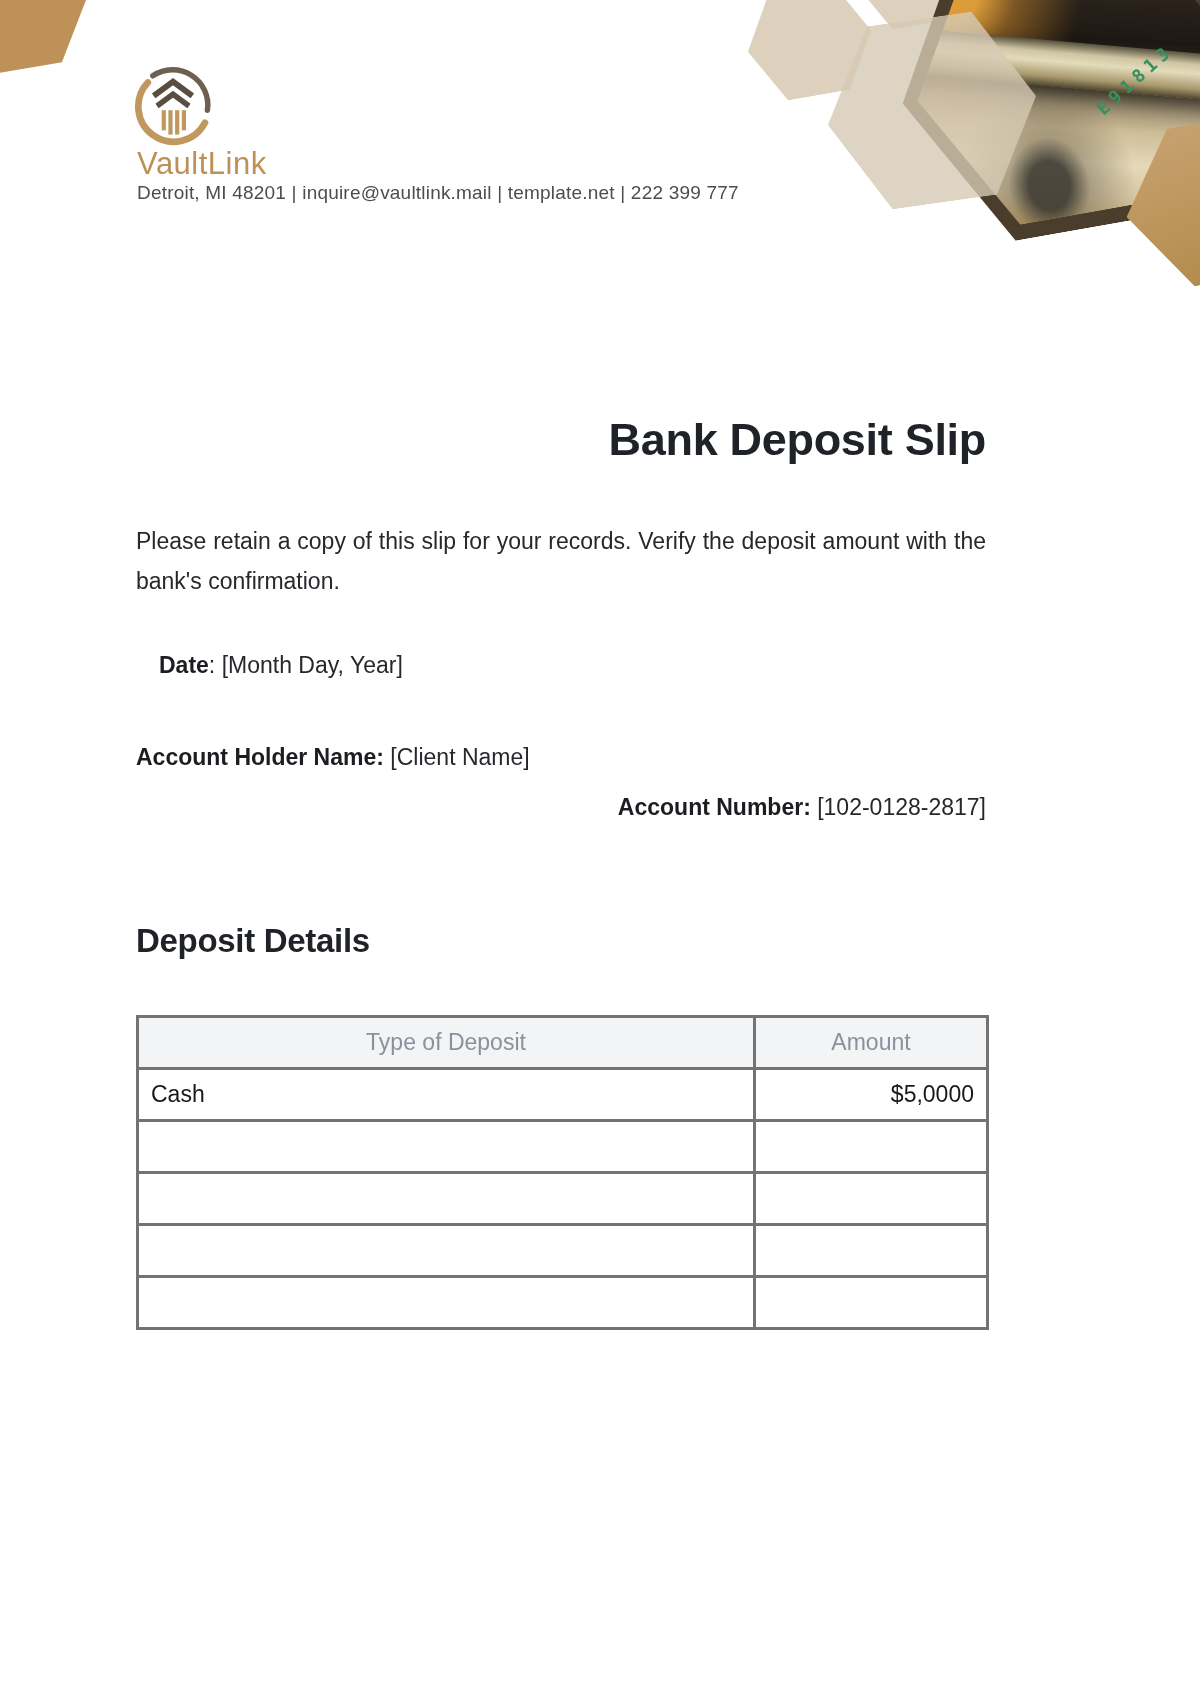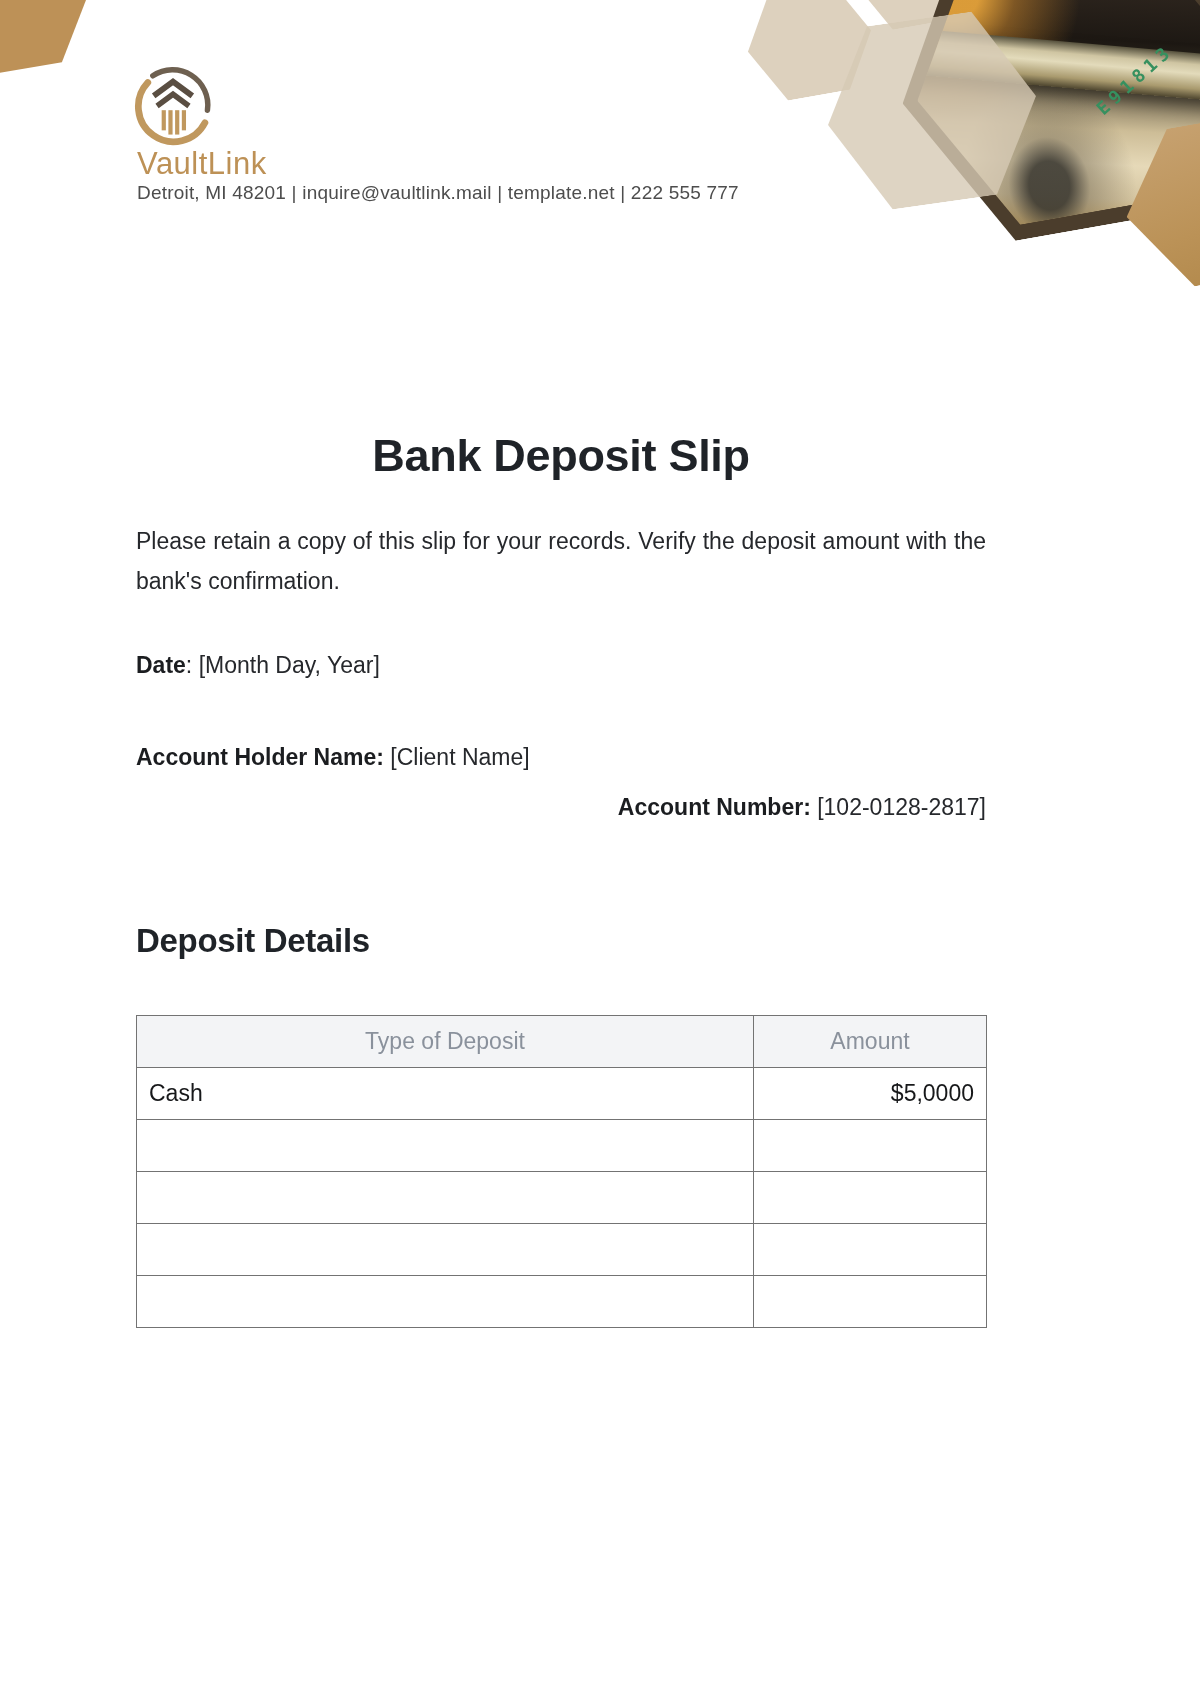--- a/index.html
+++ b/index.html
@@ -73,58 +73,57 @@
     font-size:31px; font-weight:500; color:#bd9156; letter-spacing:0.5px;text-align:right;
   }
   .brand-contact{
     position:absolute; left:137px; top:182px; z-index:5;
     font-size:19px; color:#4d4d4d; letter-spacing:0.2px;
   }
 
   
   .doc-title{
     position:absolute; left:136px; top:414px; width:850px;
-    text-align:center; font-size:45px; font-weight:700; color:#1f2328;
+    text-align:right; font-size:45px; font-weight:700; color:#1f2328;
     letter-spacing:-0.3px;
-    margin-top:16px;
   }
   .para{
     position:absolute; left:136px; width:850px;
     font-size:23px; line-height:40px; color:#26282c;
     text-align:justify;
   }
   .intro-para{ top:521px; }
   .field-line{
     position:absolute; left:136px; width:850px;
     font-size:23px; color:#26282c;
   }
   .field-line .lbl{ font-weight:700; color:#1b1d20; }
   .field-line .sep{ white-space:pre; }
-  .field-date{ top:652px; }
+  .field-date{ top:652px;margin-left:23px; }
   .field-holder{ top:744px; }
   .field-number{ top:794px;text-align:right; }
 
   .section-heading{
     position:absolute; left:136px; width:850px;
     font-size:33px; font-weight:700; color:#1f2328; letter-spacing:-0.3px;
   }
   .deposit-heading{ top:922px; }
   .ack-heading{ top:1410px; }
   .ack-para{ top:1481px; }
 
   
   .deposit-table{
     position:absolute; left:136px; top:1015px; width:850px;
     border-collapse:collapse; table-layout:fixed;
     font-size:23px; color:#17181a;
   }
   .deposit-table col.c1{ width:617px; }
   .deposit-table col.c2{ width:233px; }
   .deposit-table th, .deposit-table td{
-    border:1px solid #737373; height:52px; padding:0 12px;
+    border:3px solid #737373; height:52px; padding:0 12px;
   }
   .deposit-table th{
     background:#f3f4f6; color:#8a919c; font-weight:400; text-align:center;
   }
   .deposit-table td.cell-type{ text-align:left; }
   .deposit-table td.cell-amount{ text-align:right; }
 </style>
 </head>
 <body>
 
@@ -150,21 +149,21 @@
     <path d="M 20 22 A 42 42 0 1 0 88 70" stroke="#c0985e" stroke-width="8" fill="none" stroke-linecap="round"></path>
     <path d="M 26 14 A 42 42 0 0 1 91 55" stroke="#6e6050" stroke-width="6.5" fill="none" stroke-linecap="round"></path>
     <path d="M 27 38 L 50 21 L 73 38" stroke="#5a4e42" stroke-width="7" fill="none"></path>
     <path d="M 31 50 L 50 36 L 69 50" stroke="#5a4e42" stroke-width="6.5" fill="none"></path>
     <rect x="36.5" y="55" width="5" height="24" fill="#c0985e"></rect>
     <rect x="44.5" y="55" width="5" height="29" fill="#c0985e"></rect>
     <rect x="52.5" y="55" width="5" height="29" fill="#c0985e"></rect>
     <rect x="60.5" y="55" width="5" height="24" fill="#c0985e"></rect>
   </svg>
   <div class="brand-name">VaultLink</div>
-  <div class="brand-contact">Detroit, MI 48201 | inquire@vaultlink.mail | template.net | 222 555 777</div>
+  <div class="brand-contact">Detroit, MI 48201 | inquire@vaultlink.mail | template.net | 222 399 777</div>
 
   <h1 class="doc-title">Bank Deposit Slip</h1>
 
   <p class="para intro-para">Please retain a copy of this slip for your records. Verify the deposit amount with the bank's confirmation.</p>
 
   <p class="field-line field-date">
     <span class="lbl">Date</span><span class="sep">: </span><span>[Month Day, Year]</span>
   </p>
 
   <p class="field-line field-holder">

